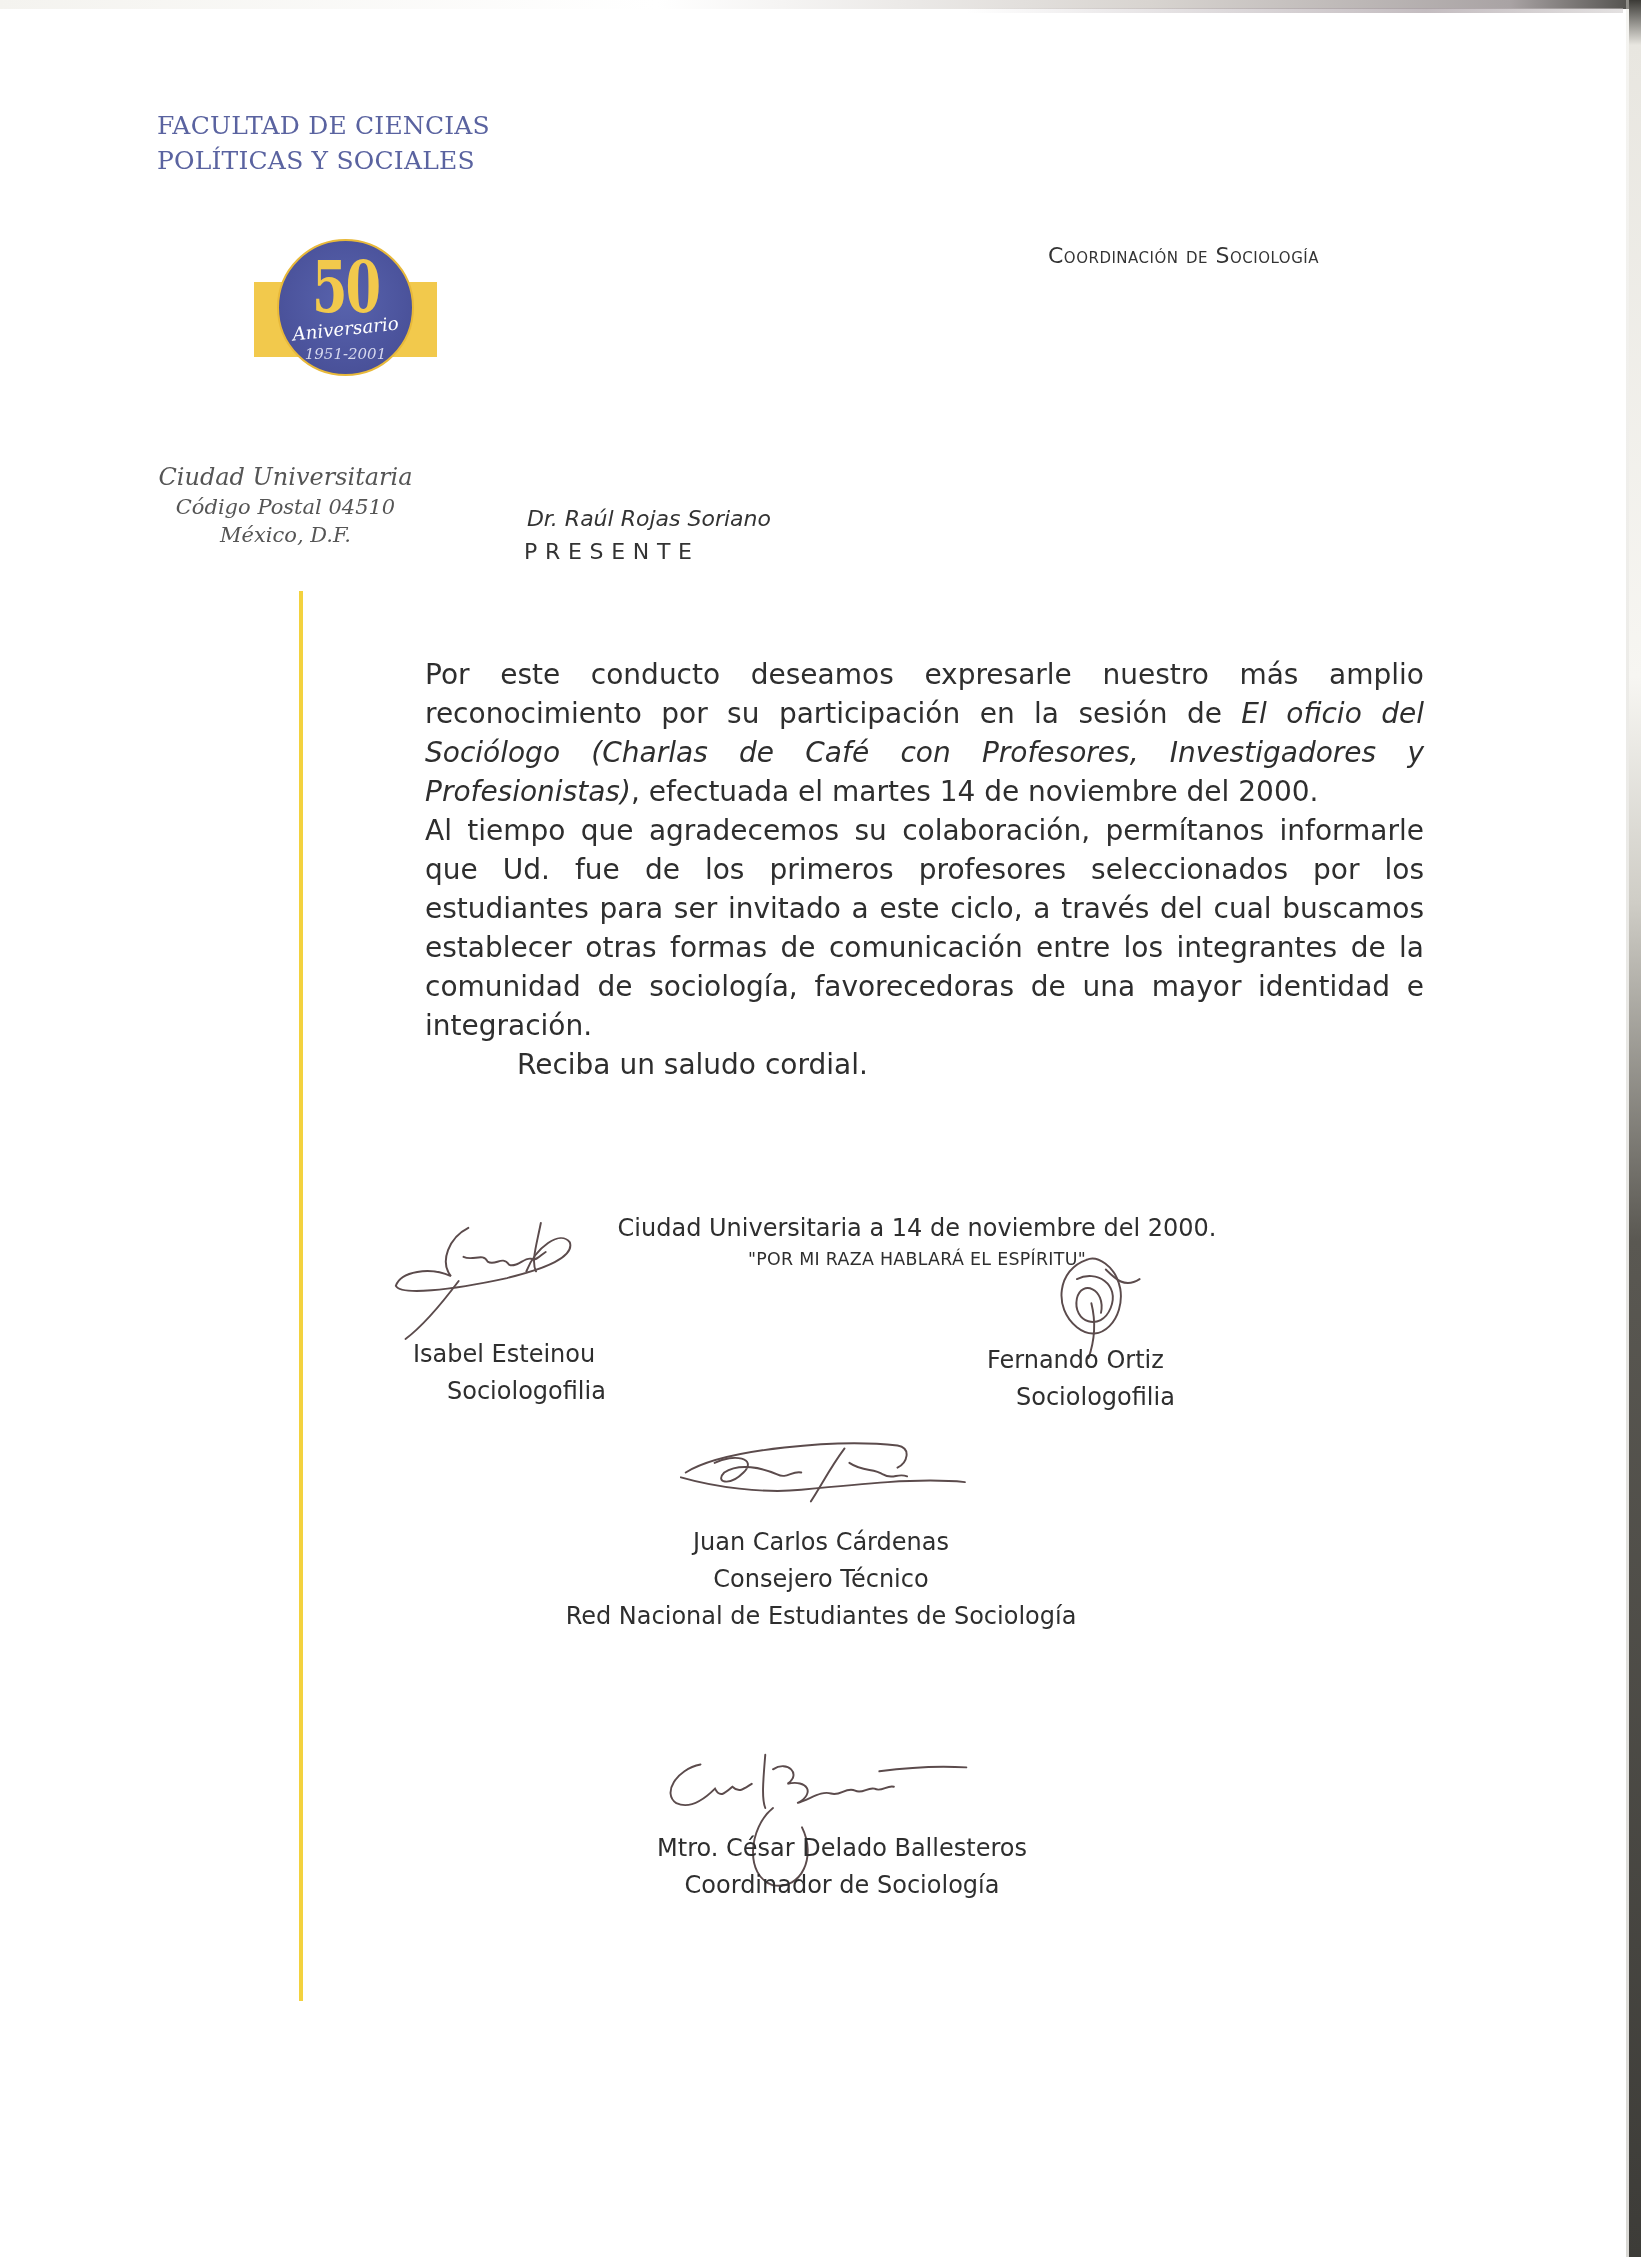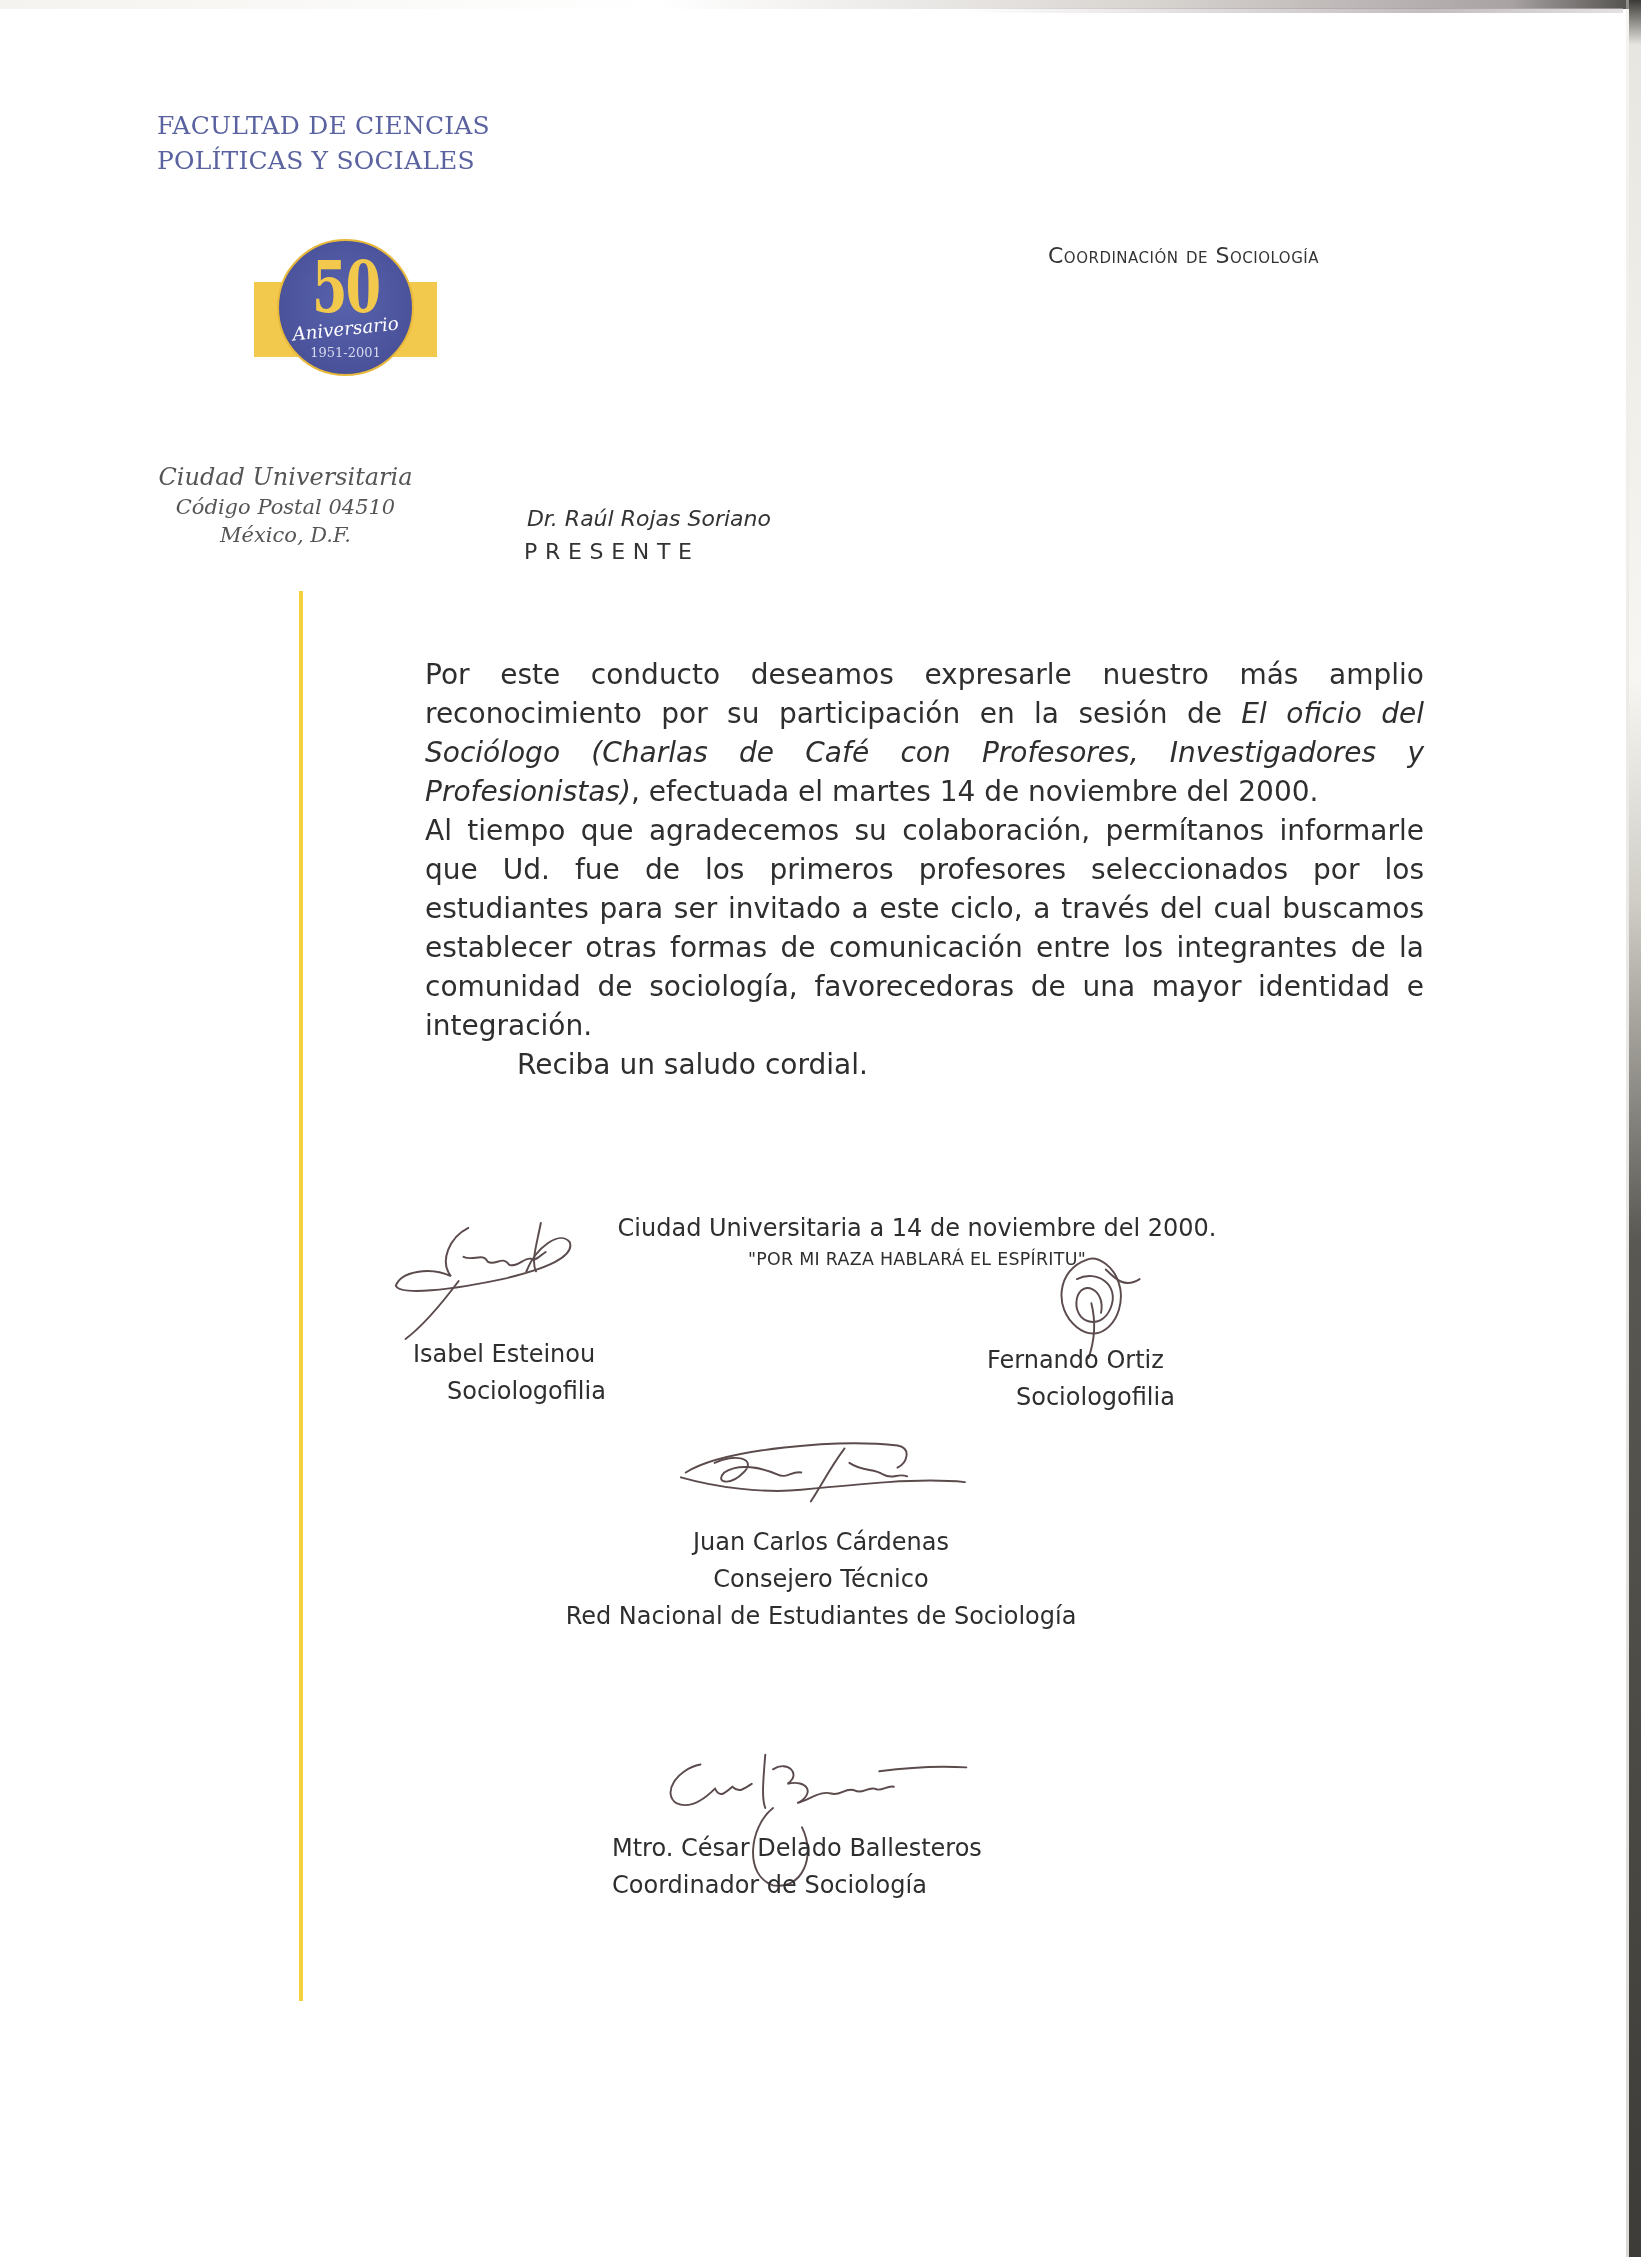--- a/index.html
+++ b/index.html
@@ -63,22 +63,22 @@
     .seal .aniv {
       position: absolute; left: 0; right: 0; top: 77px;
       text-align: center;
       font-family: "DejaVu Serif", serif; font-style: italic;
       font-size: 18.3px; color: #ffffff;
       transform: rotate(-6deg);
     }
     .seal .years {
       position: absolute; left: 0; right: 0; top: 104px;
       text-align: center;
-      font-family: "DejaVu Serif", serif; 
-      font-size: 13px; color: #d6d8ee;
+      font-family: "DejaVu Serif", serif; font-style: italic;
+      font-size: 15px; color: #d6d8ee;
     }
 
     .coordinacion {
       position: absolute; left: 1048px; top: 243px;
       font-family: "DejaVu Sans", sans-serif;
       font-size: 22px; letter-spacing: 0.5px;
       font-variant: small-caps;
       color: #333;
       white-space: nowrap;
     }
@@ -224,17 +224,17 @@
   <div>Red Nacional de Estudiantes de Sociología</div>
 </div>
 
 <svg class="sig-svg" style="left:657px; top:1750px;" width="319" height="145" viewBox="0 0 330 150">
   <path d="M45 15 C20 20, 5 45, 20 55 C35 62, 50 50, 60 40 C65 50, 70 45, 78 38 C85 45, 90 40, 98 35"></path>
   <path d="M112 5 C110 30, 108 50, 112 60"></path>
   <path d="M120 20 C135 10, 150 25, 135 35 C155 30, 165 45, 145 55 C160 50, 170 42, 180 45 C190 48, 195 38, 205 42 C212 46, 218 38, 225 40 C232 44, 238 36, 245 38"></path>
   <path d="M230 22 C260 18, 290 16, 320 18"></path>
   <path d="M120 60 C95 80, 90 130, 120 140 C150 145, 165 110, 150 80"></path>
 </svg>
-<div class="signer" style="left:612px; top:1830px; width:512px; ">
+<div class="signer" style="left:586px; top:1830px; width:512px; text-align:center;">
   <div>Mtro. César Delado Ballesteros</div>
   <div>Coordinador de Sociología</div>
 </div>
 
 
 </body></html>

